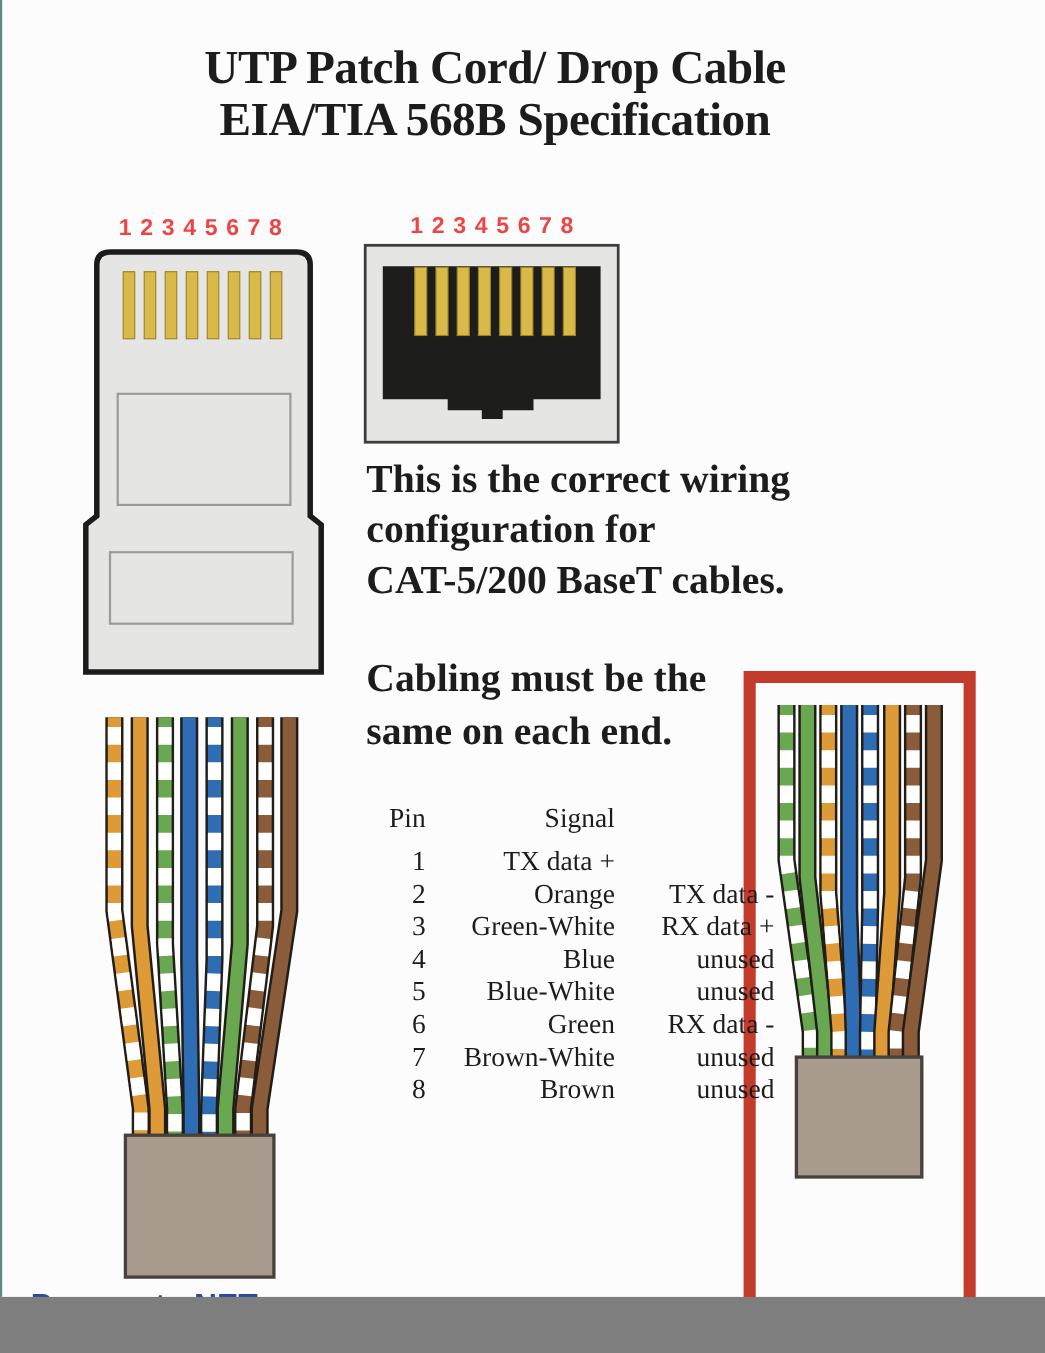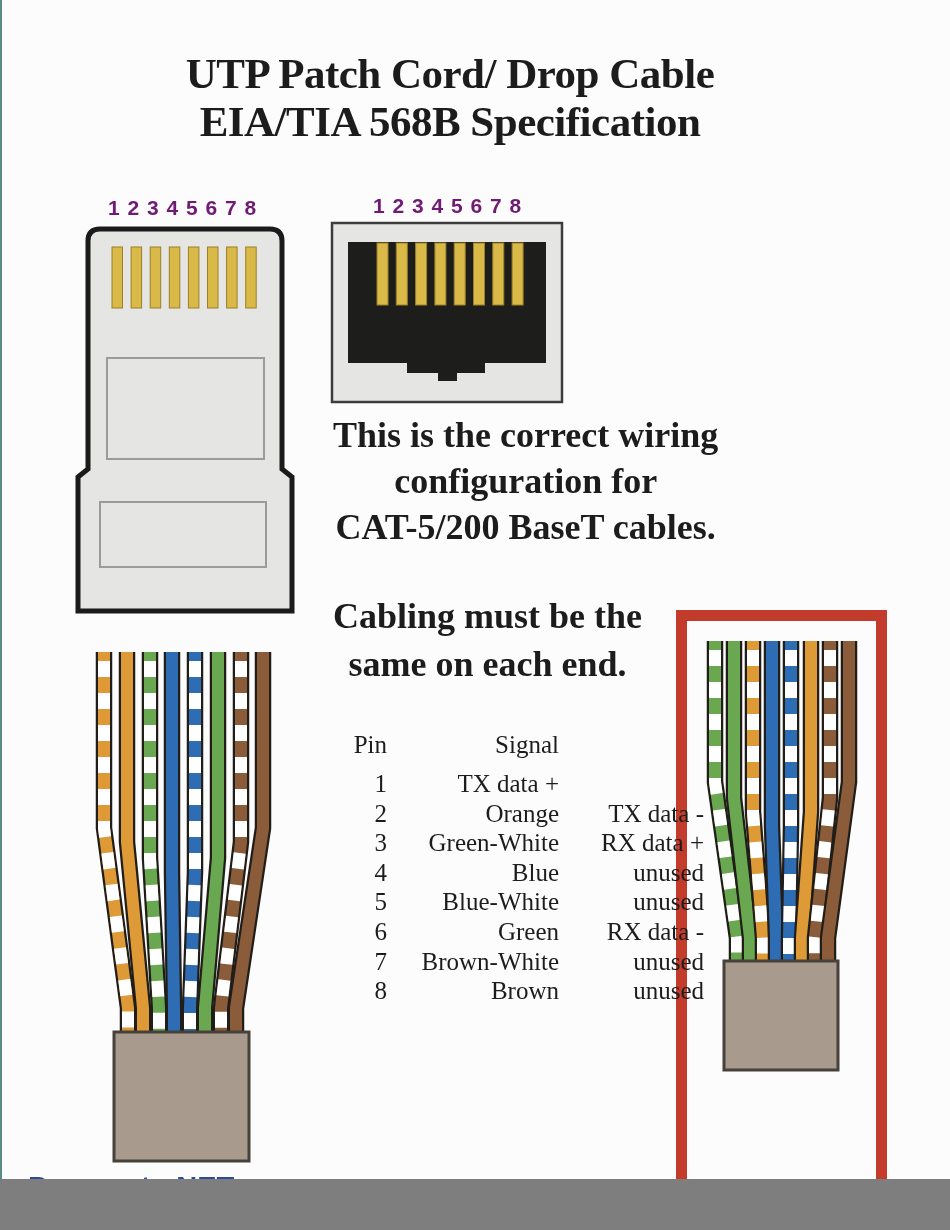--- a/index.html
+++ b/index.html
@@ -8,34 +8,34 @@
     width:950px;height:1230px;
     background:var(--pageBg);
     overflow:hidden;
     font-family:"Liberation Serif", serif;
     color:var(--text);
   }
   .abs{position:absolute;}
   #scene{position:absolute;left:0;top:0;}
 
   .title{
-    left:0;top:50px;width:900px;
+    left:0;top:38px;width:900px;
     text-align:center;
     font-weight:bold;font-size:43px;line-height:48px;
     letter-spacing:-0.5px;
   }
   .pin-numbers{
     font-family:"Liberation Sans", sans-serif;
     font-weight:600;font-size:21px;letter-spacing:1px;
-    color:#701a75;white-space:nowrap;
+    color:#ef4444;white-space:nowrap;
   }
   #plug-numbers{left:108px;top:196px;}
   #jack-numbers{left:373px;top:194px;}
 
-  .para{font-weight:bold;font-size:36px;line-height:46px;white-space:nowrap;text-align:center;}
+  .para{font-weight:bold;font-size:36px;line-height:46px;white-space:nowrap;}
   #para-wiring{left:333px;top:412px;}
   #para-cabling{left:333px;top:592px;line-height:48px;}
 
   .pin-table{left:335px;top:731px;font-size:25px;text-align:right;}
   .pin-table .t-head,.pin-table .t-row{
     display:grid;grid-template-columns:52px 172px 145px;
   }
   .pin-table .t-head{margin-bottom:10px;}
   .pin-table .t-row{height:29.6px;line-height:29.6px;}
 

